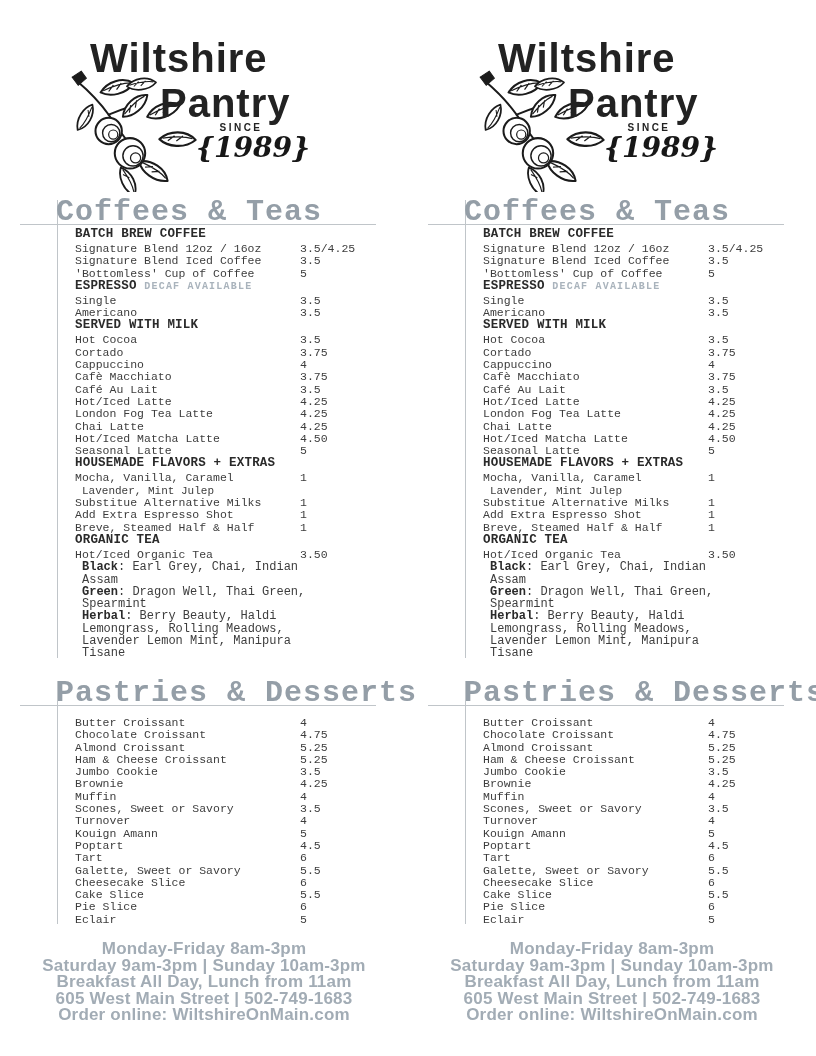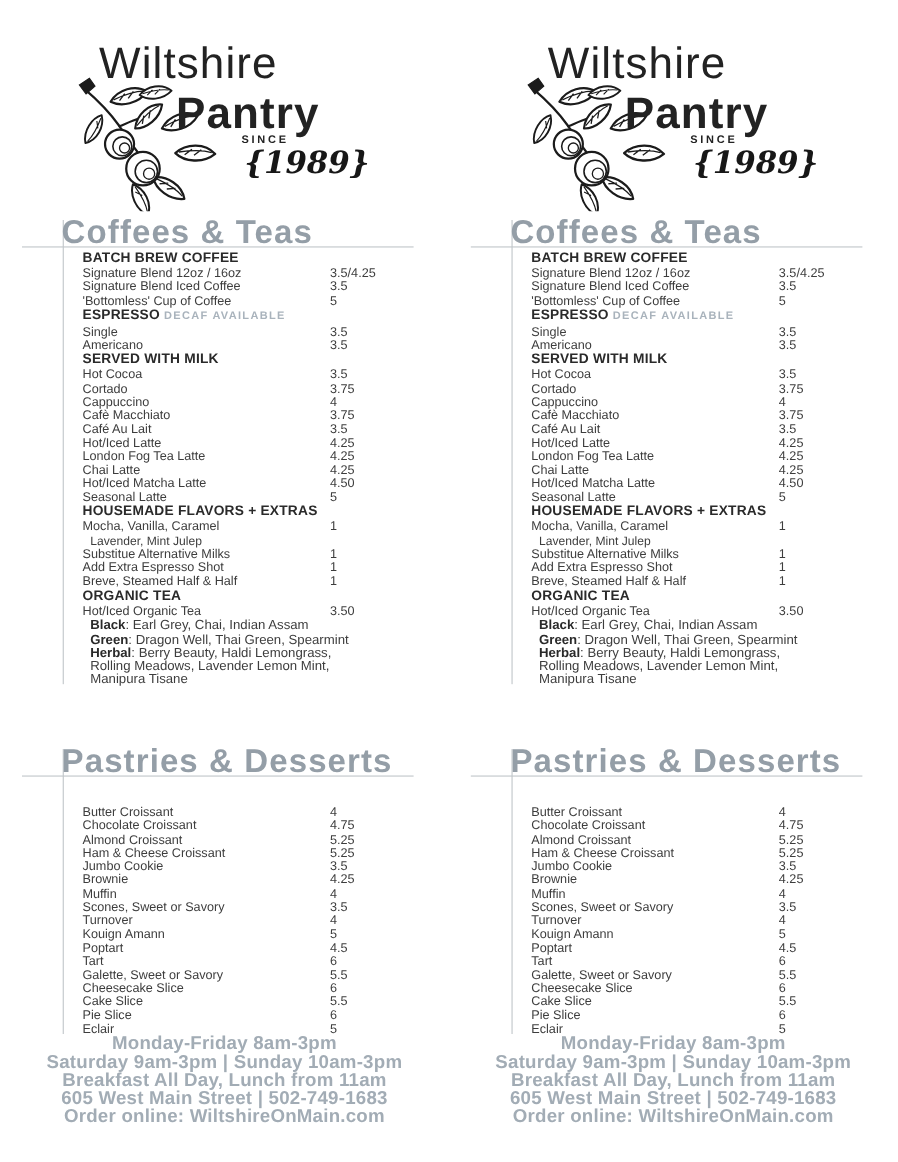--- a/index.html
+++ b/index.html
@@ -4,39 +4,39 @@
 <style>
   * { margin:0; padding:0; box-sizing:border-box; }
   html,body { width:816px; height:1056px; background:#ffffff; }
   body { font-family:"Liberation Sans", sans-serif; color:#3d3d3d; overflow:hidden; }
   .sheet { display:flex; width:816px; height:1056px; }
   .col { width:408px; height:1056px; position:relative; }
 
   
   .logo { position:absolute; top:0; left:0; width:408px; height:200px; }
   .branch { position:absolute; left:62px; top:68px; width:140px; height:124px; }
-  .l1 { position:absolute; left:90px; top:36px; font-size:40px; font-weight:normal; color:#222; letter-spacing:1px; }
+  .l1 { position:absolute; left:90px; top:36px; font-size:40px; font-weight:bold; color:#222; letter-spacing:1px; }
   .l2 { position:absolute; left:160px; top:81px; font-size:40px; font-weight:bold; color:#222; letter-spacing:1px; }
   .since { position:absolute; left:201px; top:122px; width:80px; text-align:center;
            font-size:10px; font-weight:bold; letter-spacing:2.5px; color:#222; }
   .year { position:absolute; left:196px; top:131px; width:90px; text-align:center;
           font-family:"DejaVu Serif", serif; font-style:italic; font-weight:bold;
-          font-size:28px; color:#171717;margin-left:26px; }
+          font-size:28px; color:#171717; }
 
   
-  .section { position:absolute; left:20px; width:356px; }
+  .section { position:absolute; left:20px; width:356px;font-family:Liberation Mono, monospace; }
   .section-0 { top:200px; }
   .section-1 { top:681px; }
   .vrule { position:absolute; left:37px; top:0; bottom:2px; width:1px; background:#c0c5c9; }
   .heading-row { position:relative; height:28px; }
   .hline { position:absolute; left:0; right:0; top:24px; height:1px; background:#c0c5c9; }
   .heading { position:absolute; left:36px; top:-4px; font-size:30px; line-height:32px;
              font-weight:bold; color:#949ea7; letter-spacing:1px; white-space:nowrap; }
   .group { padding-left:55px; }
-  .section-1 .group { margin-top:24px; }
+  .section-1 .group { margin-top:8px; }
   .gtitle { font-size:12.5px; font-weight:bold; color:#2a2a2a; letter-spacing:0.2px;
             line-height:13px; margin-bottom:2px; white-space:nowrap; }
   .gsub { font-size:10px; color:#a9b3bc; letter-spacing:1.2px; font-weight:bold; }
   .row { display:flex; font-size:11.5px; line-height:12.3px; }
   .iname { width:225px; }
   .cont { font-size:11px; line-height:12.3px; padding-left:7px; }
   .note { font-size:12px; line-height:12.3px; padding-left:7px; width:243px; }
   .nlabel { font-weight:bold; color:#2a2a2a; }
 
   

